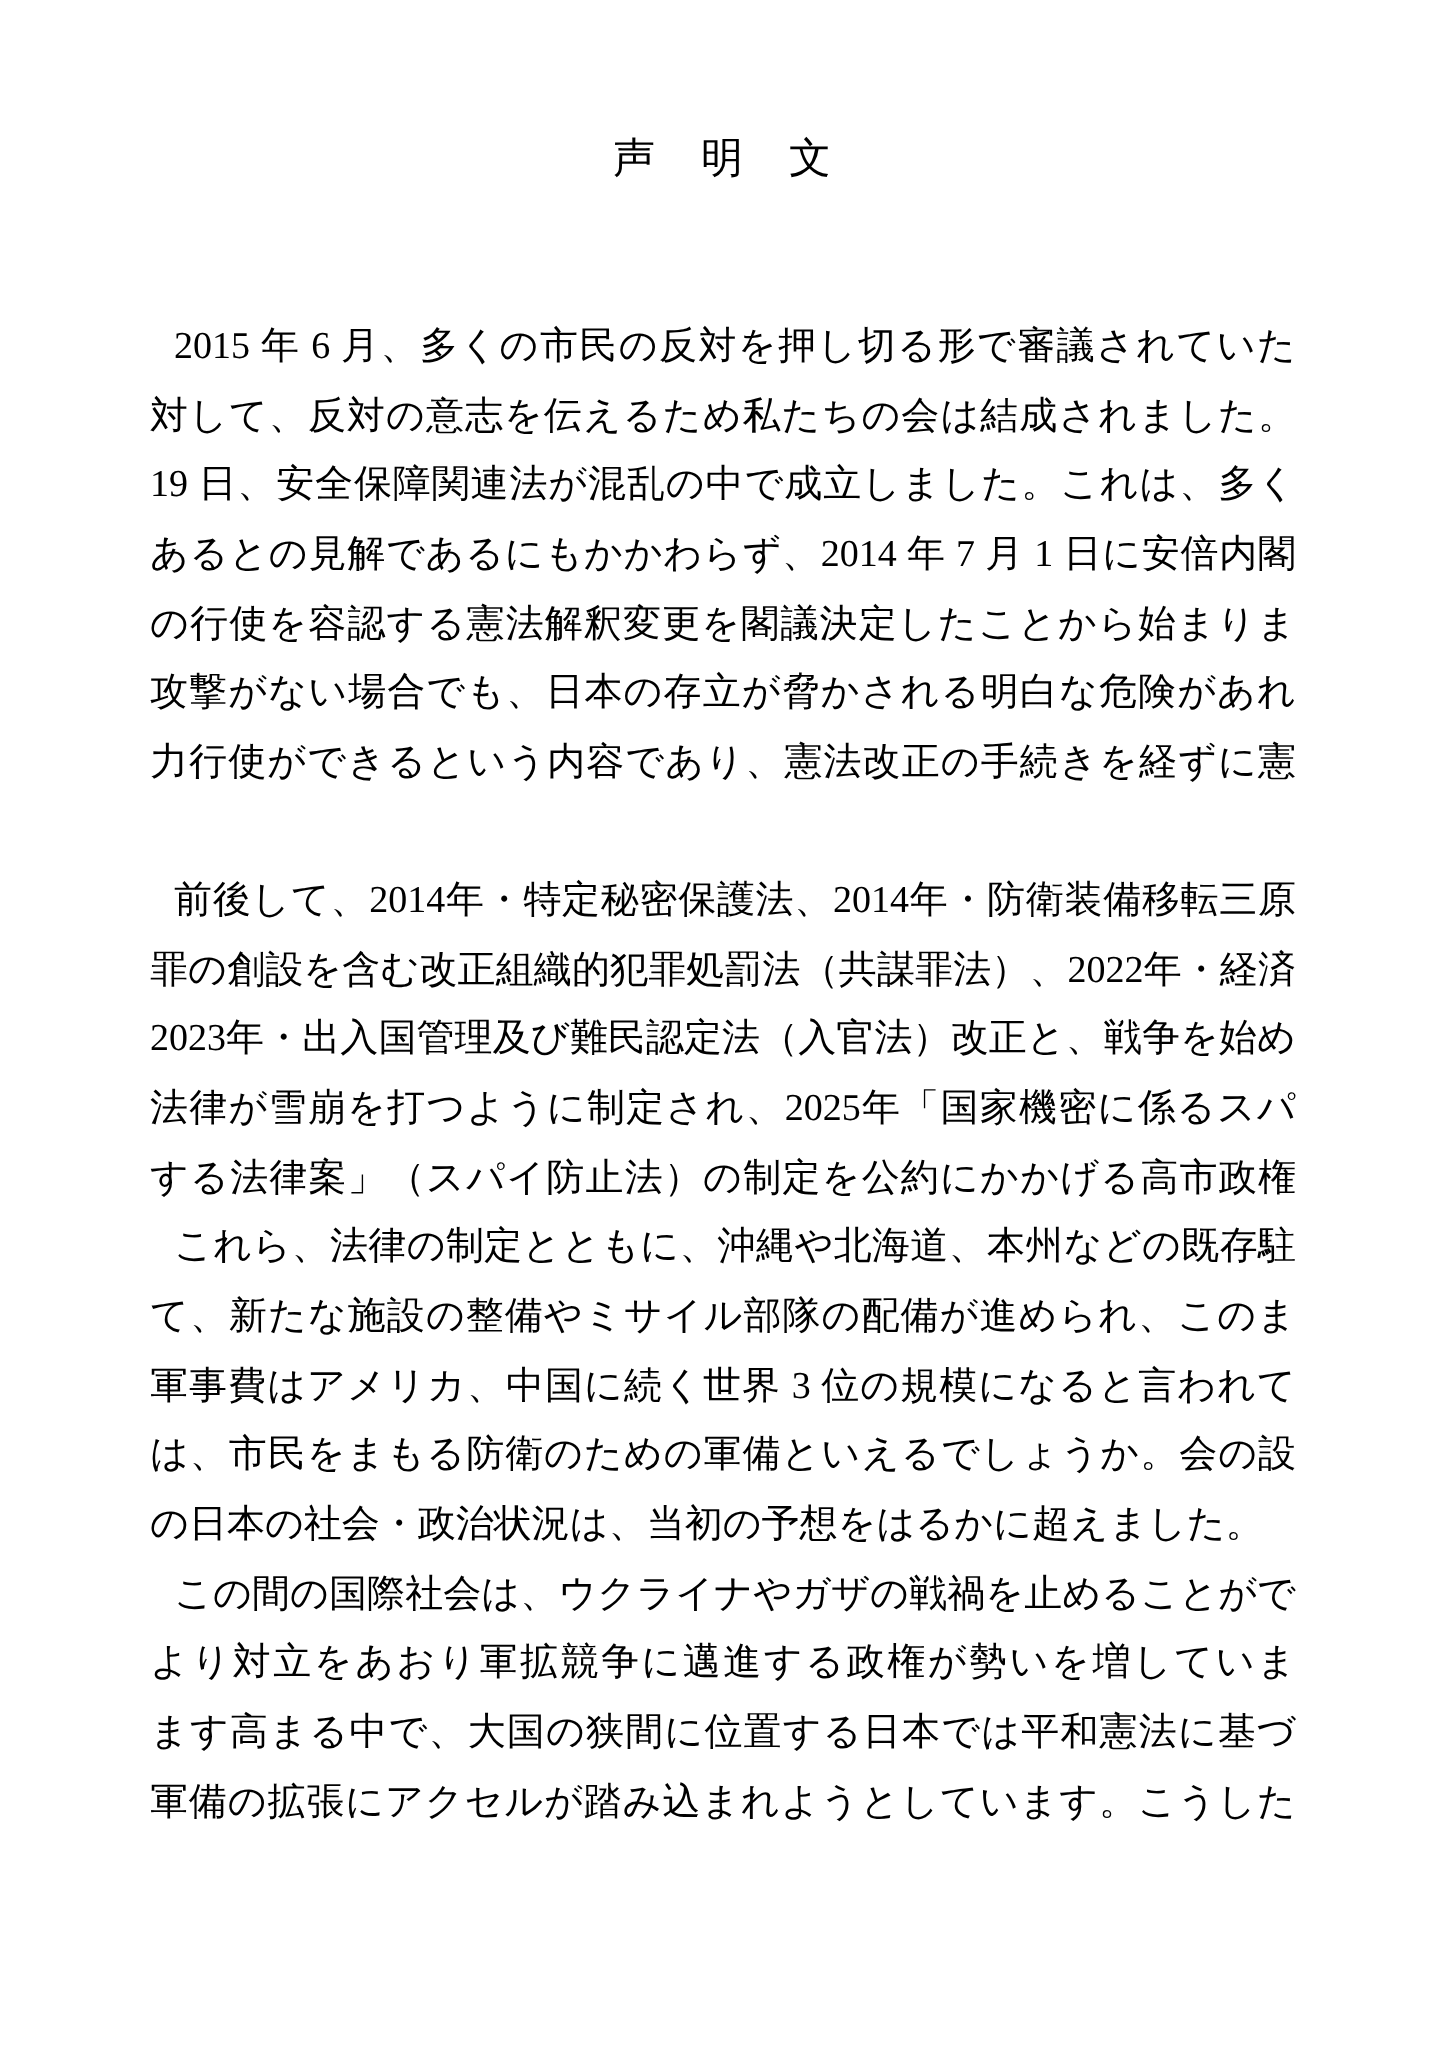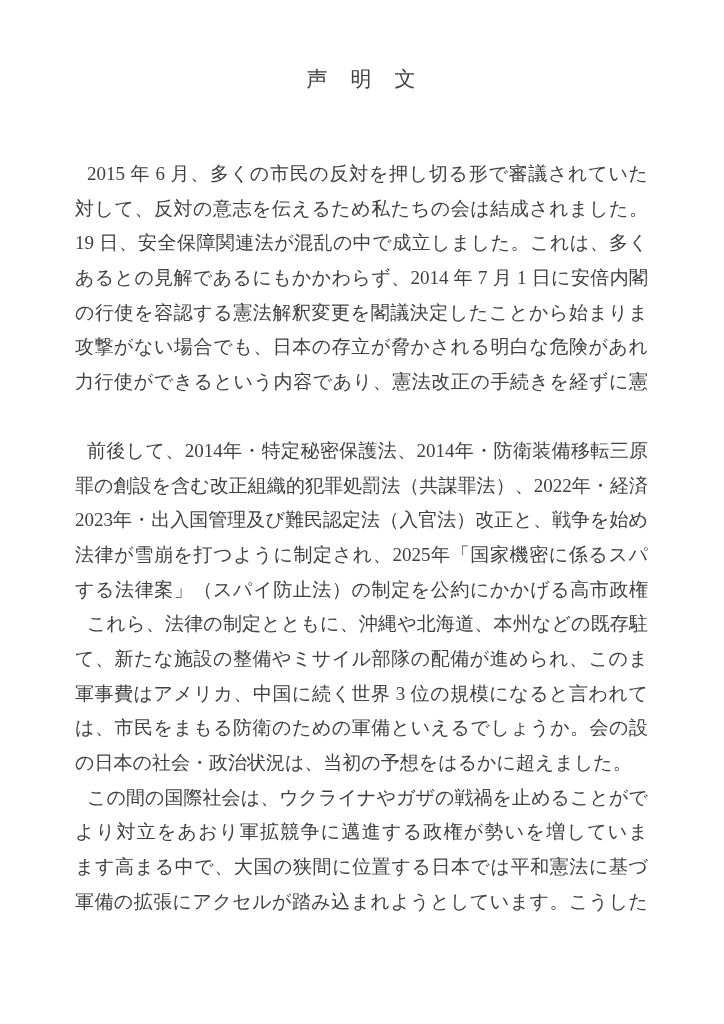--- a/index.html
+++ b/index.html
@@ -9,21 +9,21 @@
   }
   .page {
     position: relative;
     width: 724px;
     height: 1024px;
     background: #ffffff;
     box-sizing: border-box;
     padding: 64px 76px 0 75px;
     overflow: hidden;
     font-family: "Liberation Serif", "DejaVu Serif", serif;
-    color: #404040;
+    color: #000000;
   }
   .title {
     margin: 0;
     font-size: 21px;
     line-height: 30px;
     font-weight: normal;
     text-align: center;
     letter-spacing: 1px;
   }
   .doc-body {

